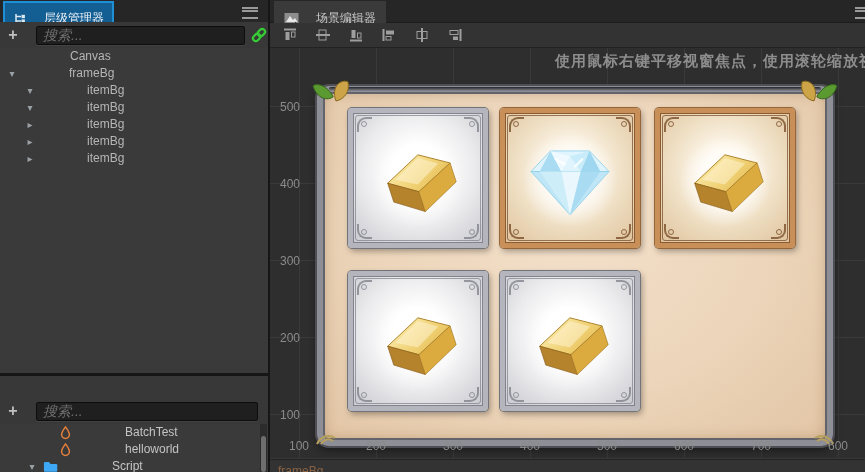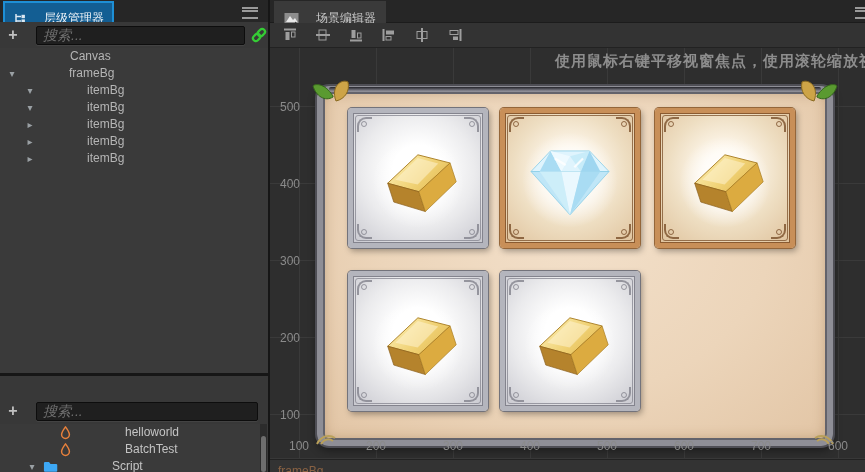--- a/index.html
+++ b/index.html
@@ -184,27 +184,27 @@
 <div class="panel" style="left:0;top:376px;width:268px;height:96px;">
   <div class="ptoolbar" style="top:22px;">
     <span class="plus-btn">+</span>
     <input class="search-box" style="width: 208px; margin-left: 10px;" placeholder="搜索...">
   </div>
   <div class="tree" style="top:48px;">
     <div class="trow">
       <svg width="13" height="15" viewBox="0 0 15 16" style="position:absolute;left:59px;top:1px;">
         <path d="M7.5 1.5 C7.5 1.5 3 7.6 3 10.3 a4.5 4.5 0 0 0 9 0 C12 7.6 7.5 1.5 7.5 1.5 Z" stroke="#e8813c" stroke-width="1.7" fill="none" stroke-linejoin="round"></path>
       </svg>
-      <span class="tlabel" style="left:77px;color:#c4c4c4;">helloworld</span>
+      <span class="tlabel" style="left:77px;color:#c4c4c4;">BatchTest</span>
       </div>
     <div class="trow">
       <svg width="13" height="15" viewBox="0 0 15 16" style="position:absolute;left:59px;top:1px;">
         <path d="M7.5 1.5 C7.5 1.5 3 7.6 3 10.3 a4.5 4.5 0 0 0 9 0 C12 7.6 7.5 1.5 7.5 1.5 Z" stroke="#e8813c" stroke-width="1.7" fill="none" stroke-linejoin="round"></path>
       </svg>
-      <span class="tlabel" style="left:77px;color:#c4c4c4;">BatchTest</span>
+      <span class="tlabel" style="left:77px;color:#c4c4c4;">helloworld</span>
       </div>
     <div class="trow">
       <span class="arrow" style="left:26px;">▾</span>
       <svg width="15" height="13" viewBox="0 0 16 13" style="position:absolute;left:43px;top:2px;">
         <path d="M1 3 a1.2 1.2 0 0 1 1.2-1.2 h4.2 l1.6 2 h6 a1.2 1.2 0 0 1 1.2 1.2 v6 a1.2 1.2 0 0 1 -1.2 1.2 h-11.8 a1.2 1.2 0 0 1 -1.2-1.2 Z" fill="#3da8f5"></path>
       </svg>
       <span class="tlabel" style="left:64px;color:#c4c4c4;">Script</span>
       </div>
   </div>
   <div class="vscroll" style="top:48px;height:48px;">

